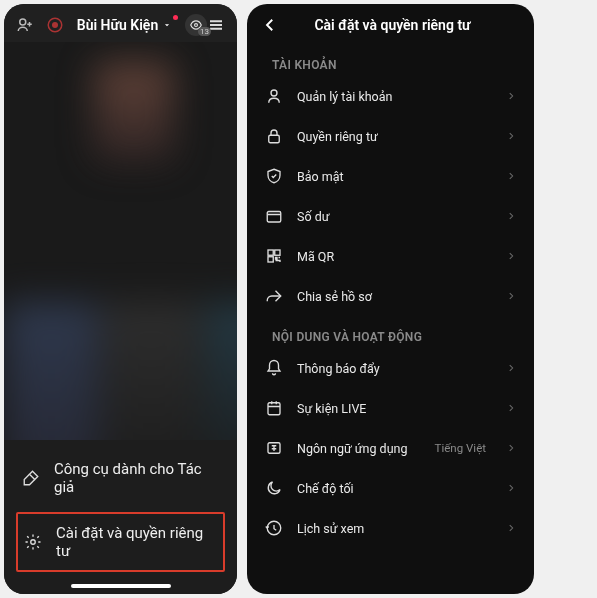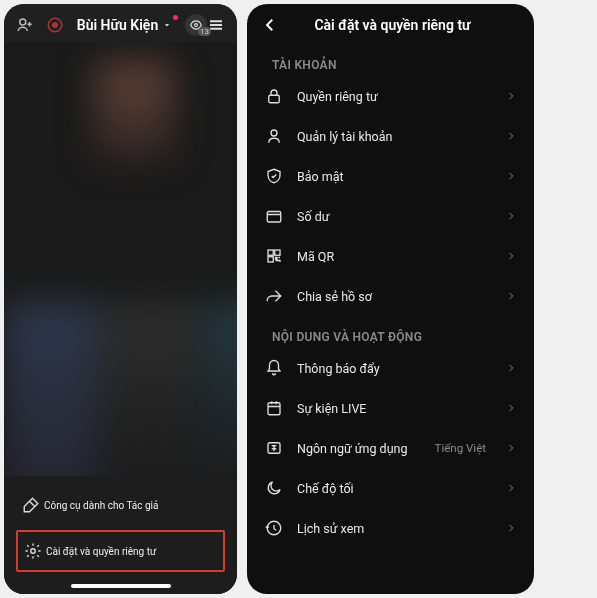--- a/index.html
+++ b/index.html
@@ -80,24 +80,24 @@
   .bb3 { top: 260px; left: 100px; width: 95px; height: 200px; background: linear-gradient(#3a3a3a, #1a1a1a); }
   .bb4 { top: 260px; left: 200px; width: 95px; height: 200px; background: linear-gradient(#2a4a5a, #1a1a1a); }
 
   .left-bottom {
     background: rgba(30,30,30,0.97);
     padding: 8px 0 22px 0;
   }
   .menu-row {
     display: flex;
     align-items: center;
-    gap: 4px;
+    gap: 14px;
     padding: 12px 18px;
     color: #eee;
-    font-size: 10px;
+    font-size: 15px;
   }
   .menu-row.highlighted {
     border: 2px solid #d83c2b;
     margin: 4px 12px 0 12px;
     padding: 10px 6px;
     border-radius: 2px;
   }
   .home-indicator {
     position: absolute;
     bottom: 6px;
@@ -236,38 +236,38 @@
         </svg>
     </span>
     <div class="right-title">Cài đặt và quyền riêng tư</div>
   </div>
 
   <div class="section-label">TÀI KHOẢN</div>
 
   <div class="settings-row">
     <span class="icon">
         <svg viewBox="0 0 24 24" fill="none" stroke="#ddd" stroke-width="1.8">
+          <circle cx="12" cy="8" r="4"></circle>
+          <path d="M5 21c0-4 3-6 7-6s7 2 7 6"></path>
+        </svg>
+      </span>
+    <span class="settings-label">Quản lý tài khoản</span>
+    <span class="chevron"><svg width="10" height="10" viewBox="0 0 24 24" fill="none" stroke="currentColor" stroke-width="2.5">
+          <path d="M9 5l7 7-7 7"></path>
+        </svg></span>
+  </div>
+
+  <div class="settings-row">
+    <span class="icon">
+        <svg viewBox="0 0 24 24" fill="none" stroke="#ddd" stroke-width="1.8">
           <rect x="5" y="11" width="14" height="10" rx="2"></rect>
           <path d="M8 11V8a4 4 0 018 0v3"></path>
         </svg>
       </span>
     <span class="settings-label">Quyền riêng tư</span>
-    <span class="chevron"><svg width="10" height="10" viewBox="0 0 24 24" fill="none" stroke="currentColor" stroke-width="2.5">
-          <path d="M9 5l7 7-7 7"></path>
-        </svg></span>
-  </div>
-
-  <div class="settings-row">
-    <span class="icon">
-        <svg viewBox="0 0 24 24" fill="none" stroke="#ddd" stroke-width="1.8">
-          <circle cx="12" cy="8" r="4"></circle>
-          <path d="M5 21c0-4 3-6 7-6s7 2 7 6"></path>
-        </svg>
-      </span>
-    <span class="settings-label">Quản lý tài khoản</span>
     <span class="chevron"><svg width="10" height="10" viewBox="0 0 24 24" fill="none" stroke="currentColor" stroke-width="2.5">
           <path d="M9 5l7 7-7 7"></path>
         </svg></span>
   </div>
 
   <div class="settings-row">
     <span class="icon">
         <svg viewBox="0 0 24 24" fill="none" stroke="#ddd" stroke-width="1.8">
           <path d="M12 3l8 3v5c0 5-3.5 9-8 10-4.5-1-8-5-8-10V6z"></path>
           <path d="M9 12l2 2 4-4"></path>

